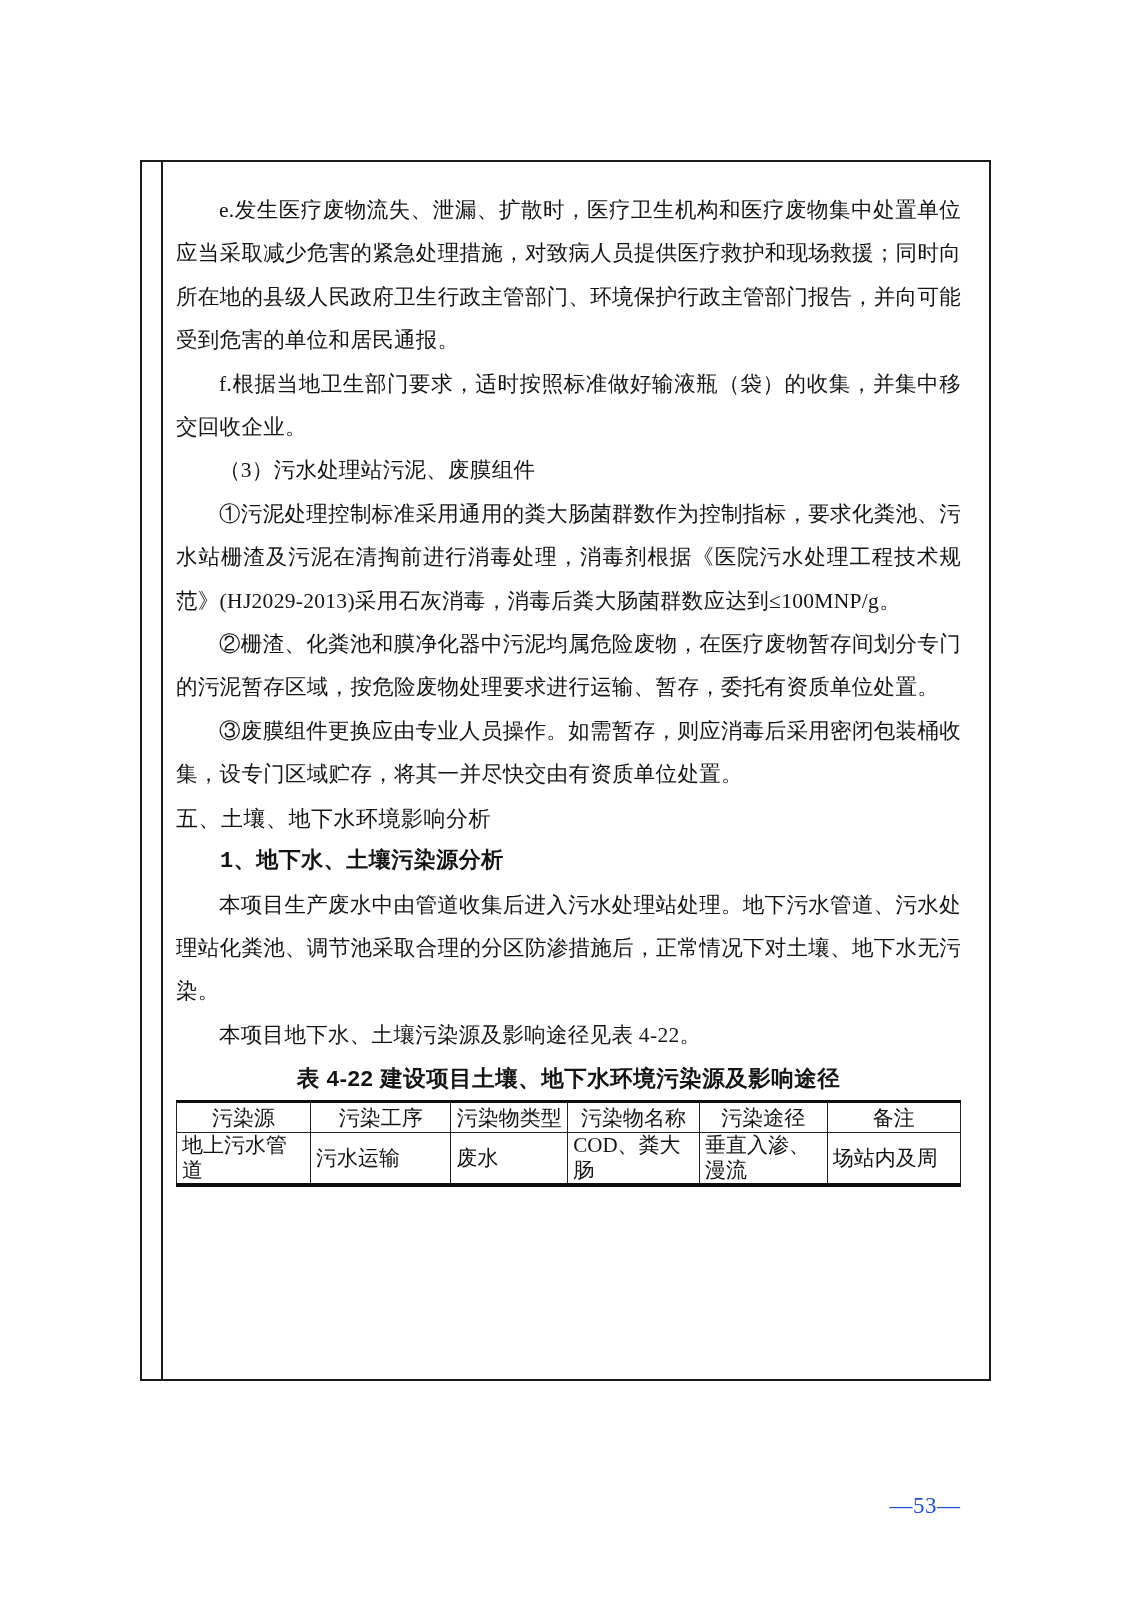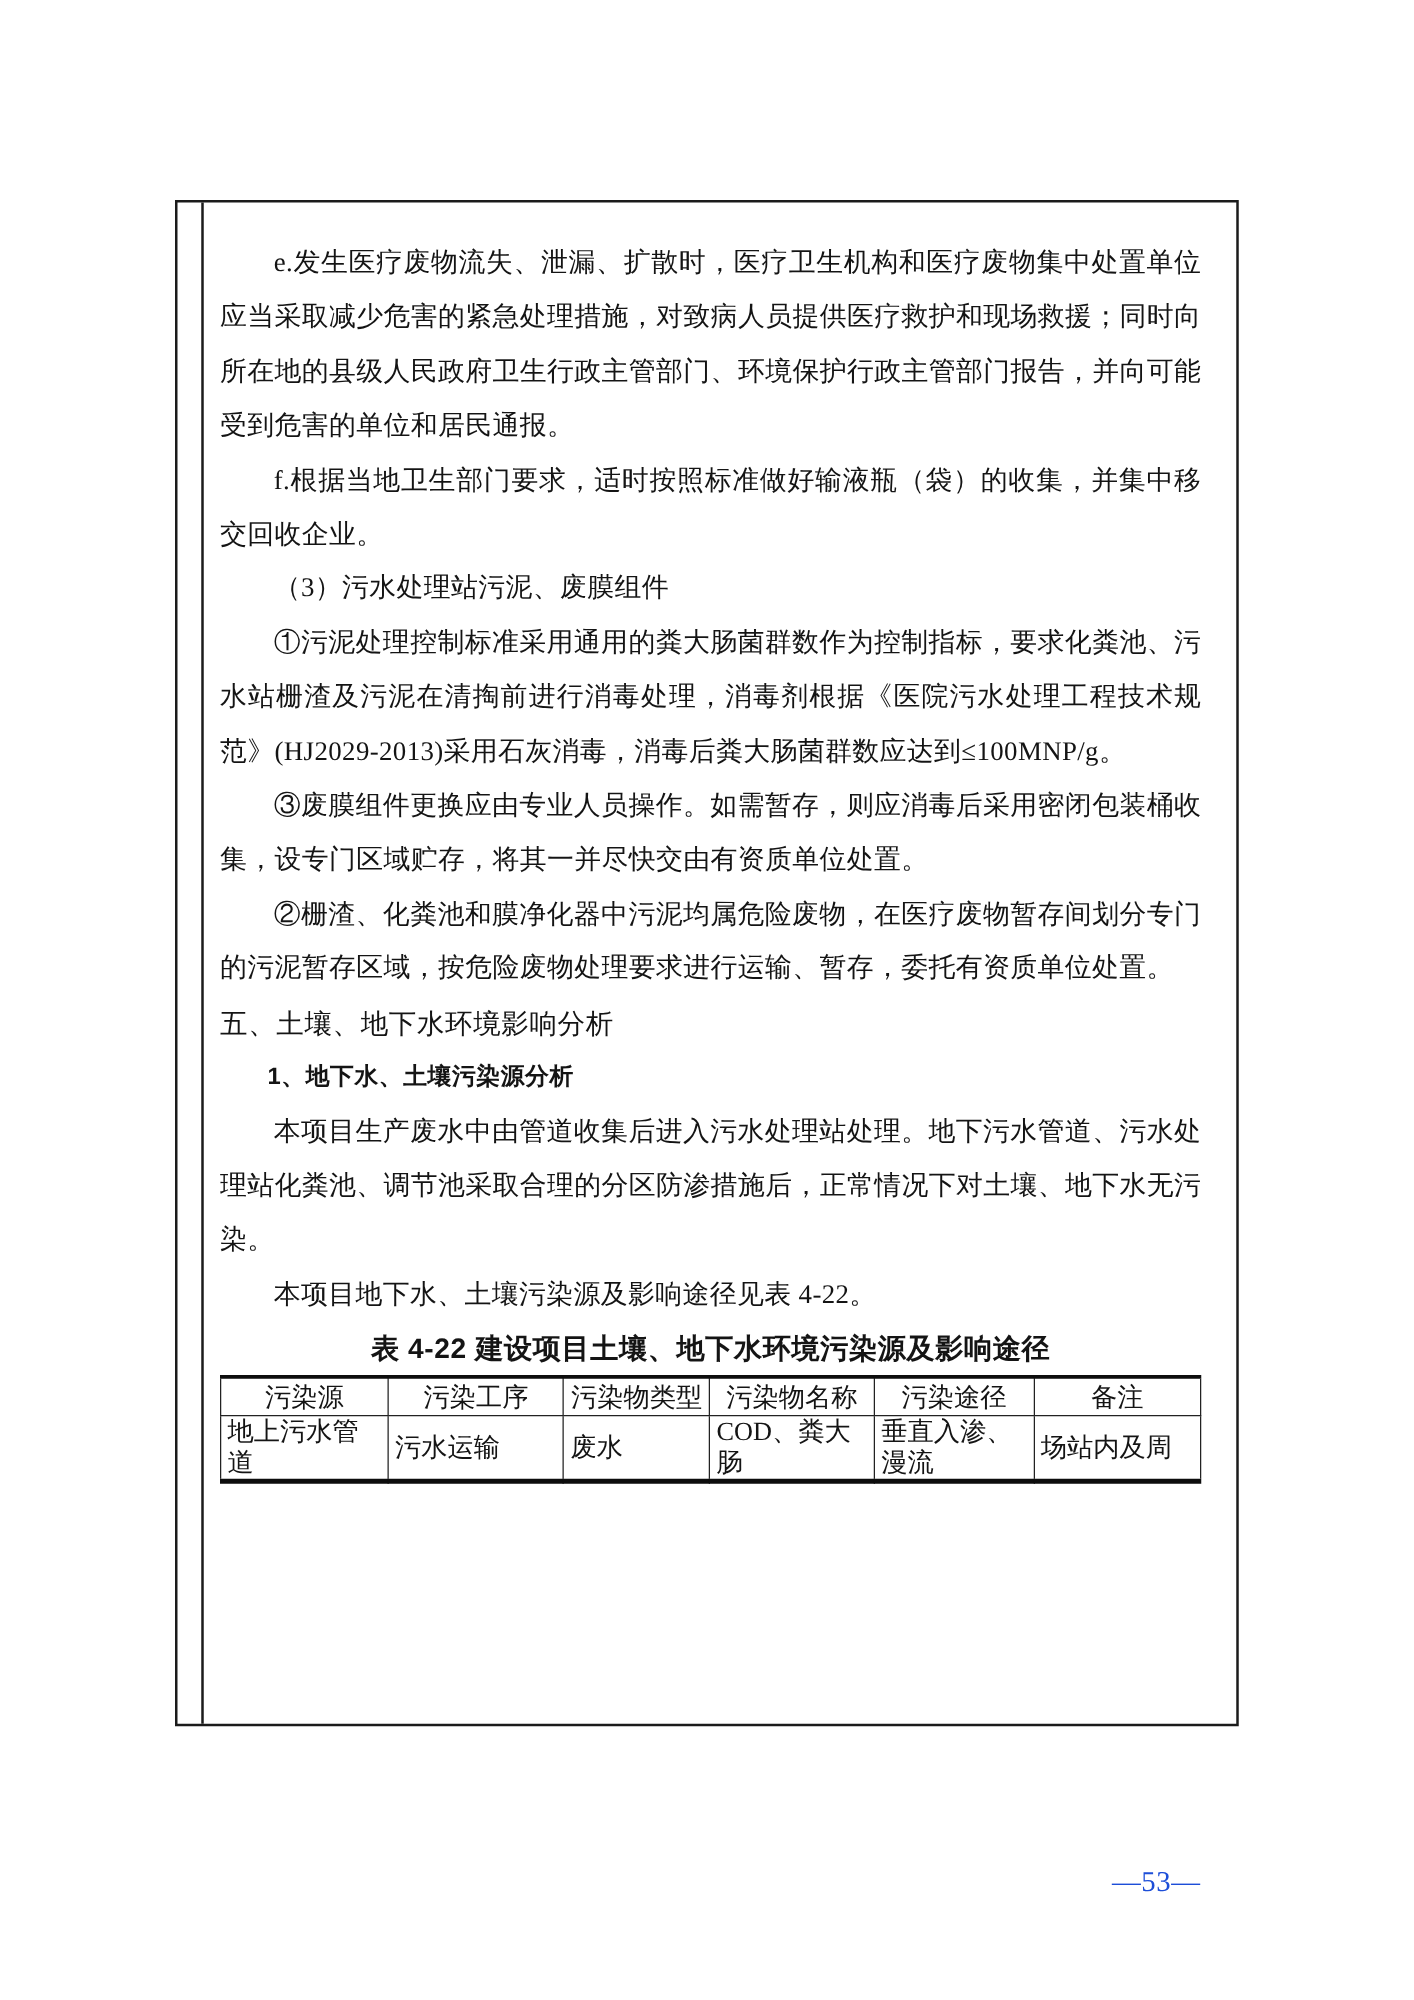--- a/index.html
+++ b/index.html
@@ -56,22 +56,22 @@
   }
   p.block.heading1 {
     text-indent: 0;
     font-weight: 400;
     font-family: "Liberation Sans", "DejaVu Sans", sans-serif;
     font-size: 22px;
     letter-spacing: 0.5px;
   }
   p.block.heading2 {
     font-weight: 700;
-    font-family: Liberation Sans, sans-serif;
-    font-size: 19px;
+    font-family: Liberation Mono, monospace;
+    font-size: 22px;
     letter-spacing: 0.5px;
   }
   .table-caption {
     margin: 0;
     font-weight: 700;
     font-family: "Liberation Sans", "DejaVu Sans", sans-serif;
     font-size: 22.5px;
     line-height: 43px;
     text-align: center;
     letter-spacing: 0.5px;
@@ -124,22 +124,22 @@
 <body>
 
 <div class="frame">
   <div class="gutter"></div>
   <div class="content">
 
     <p class="block">e.发生医疗废物流失、泄漏、扩散时，医疗卫生机构和医疗废物集中处置单位应当采取减少危害的紧急处理措施，对致病人员提供医疗救护和现场救援；同时向所在地的县级人民政府卫生行政主管部门、环境保护行政主管部门报告，并向可能受到危害的单位和居民通报。</p>
     <p class="block">f.根据当地卫生部门要求，适时按照标准做好输液瓶（袋）的收集，并集中移交回收企业。</p>
     <p class="block">（3）污水处理站污泥、废膜组件</p>
     <p class="block">①污泥处理控制标准采用通用的粪大肠菌群数作为控制指标，要求化粪池、污水站栅渣及污泥在清掏前进行消毒处理，消毒剂根据《医院污水处理工程技术规范》(HJ2029-2013)采用石灰消毒，消毒后粪大肠菌群数应达到≤100MNP/g。</p>
+    <p class="block">②栅渣、化粪池和膜净化器中污泥均属危险废物，在医疗废物暂存间划分专门的污泥暂存区域，按危险废物处理要求进行运输、暂存，委托有资质单位处置。</p>
     <p class="block">③废膜组件更换应由专业人员操作。如需暂存，则应消毒后采用密闭包装桶收集，设专门区域贮存，将其一并尽快交由有资质单位处置。</p>
-    <p class="block">②栅渣、化粪池和膜净化器中污泥均属危险废物，在医疗废物暂存间划分专门的污泥暂存区域，按危险废物处理要求进行运输、暂存，委托有资质单位处置。</p>
     <p class="block heading1">五、土壤、地下水环境影响分析</p>
     <p class="block heading2">1、地下水、土壤污染源分析</p>
     <p class="block">本项目生产废水中由管道收集后进入污水处理站处理。地下污水管道、污水处理站化粪池、调节池采取合理的分区防渗措施后，正常情况下对土壤、地下水无污染。</p>
     <p class="block">本项目地下水、土壤污染源及影响途径见表 4-22。</p>
 
     <p class="table-caption">表 4-22 建设项目土壤、地下水环境污染源及影响途径</p>
 
     <table class="pollution-table">
       <thead>
         <tr>

